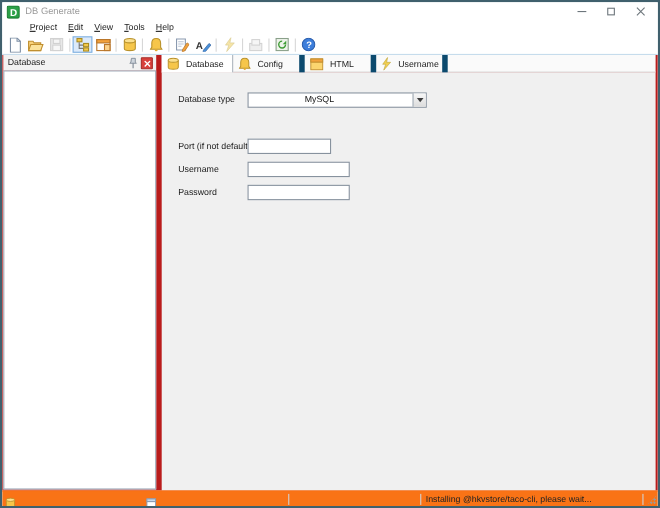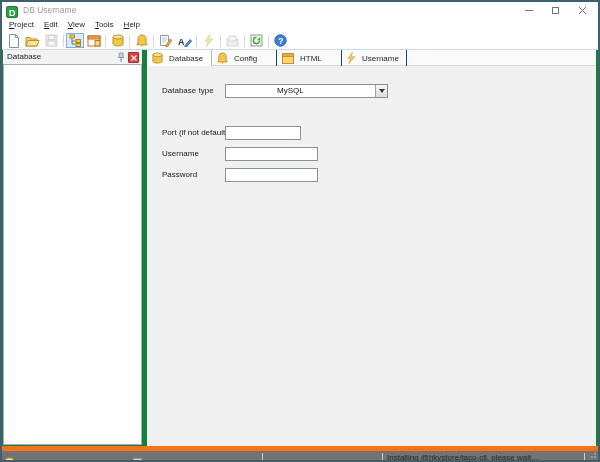--- a/index.html
+++ b/index.html
@@ -10,63 +10,63 @@
   
   .titlebar { position:absolute; left:0; top:0; width:100%; height:16px; background:#fff; }
   .appicon { position:absolute; left:4px; top:2px; width:12px; height:12px; }
   .apptitle { position:absolute; left:21px; top:0; line-height:16px; font-size:8.5px; color:#9a9a9a; }
   .winbtns { position:absolute; right:2px; top:0; height:16px; display:flex; }
   .wbtn { width:27px; height:16px; display:flex; align-items:center; justify-content:center; cursor:default; }
   .min-glyph { width:8px; height:1px; background:#6d767c; }
   .max-glyph { width:7px; height:7px; border:1px solid #6d767c; background:#fff; }
 
   
-  .menubar { position:absolute; left:0; top:16px; width:100%; height:14px; background:#fff; padding-left:2px; display:flex;text-align:right; }
+  .menubar { position:absolute; left:0; top:16px; width:100%; height:14px; background:#fff; padding-left:20px; display:flex;text-align:right; }
   .mitem { font-size:8px; color:#1e1e1e; padding:0 5px; line-height:14px; }
   .mitem u { text-decoration:underline; }
 
   
   .toolbar { position:absolute; left:0; top:30px; width:100%; height:17px; background:#fff; display:flex; align-items:center; padding-left:2px; }
   .tbtn { width:19px; height:16px; display:flex; align-items:center; justify-content:center; }
   .tbtn.pressed { background:#dceafa; border:1px solid #7fb0e0; width:18px; height:15px; }
   .tsep { width:1px; height:12px; background:#d7d7d7; margin:0 2px; }
   .dim { opacity:.55; }
   .blueline { position:absolute; left:0; top:47px; width:100%; height:1px; background:#c6dcec; }
 
   
-  .dock { position:absolute; left:0; top:48px; width:100%; height:396px; background:#15803d; }
+  .dock { position:absolute; left:0; top:48px; width:100%; height:396px; background:#b91c1c; }
 
   
   .lpanel { position:absolute; left:1px; top:0; width:140px; height:396px; }
   .lphead { position:absolute; left:0; top:0; width:139px; height:14px; background:#f2f2f2; }
   .lptitle { position:absolute; left:4px; top:0; font-size:8px; color:#222; line-height:14px; }
   .pinbtn { position:absolute; left:112px; top:2px; width:11px; height:11px; display:flex; align-items:center; justify-content:center; }
   .closebtn { position:absolute; left:125px; top:2px; width:11px; height:11px; background:#d8413c; border:1px solid #a72f2b; border-radius:1px; display:flex; align-items:center; justify-content:center; }
   .lpbody { position:absolute; left:0; top:14px; width:139px; height:381px; background:#fff; border:1px solid #a2aebc; }
 
   
   .main { position:absolute; left:145px; top:0; width:449px; height:396px; }
   .tabstrip { position:absolute; left:0; top:0; width:100%; height:16px; background:#fafafa; border-bottom:1px solid #d9d9d9; display:flex; }
-  .tab { width:65px; height:16px; display:flex; align-items:center; padding-left:5px; gap:6px; font-size:8px; color:#1e1e1e; border-right:1px solid #0c4a6e; }
+  .tab { width:65px; height:16px; display:flex; align-items:center; padding-left:5px; gap:6px; font-size:8px; color:#1e1e1e; border-right:5px solid #0c4a6e; }
   .tab.selected { background:#fff; border-right:1px solid #adb5be; }
   .tab .tlabel { line-height:15px; }
   .content { position:absolute; left:0; top:16px; width:100%; height:380px; background:#f0f0f0; }
 
   
   .frow { position:absolute; left:0; width:100%; height:14px; }
   .flabel { position:absolute; left:15px; top:2px; font-size:8px; color:#1a1a1a;text-align:center; }
   .combo { position:absolute; left:78px; top:0; height:14px; background:#fff; border:1px solid #87929e; }
   .cval { position:absolute; left:3px; top:1px; font-size:8px; color:#111;margin-left:48px; }
   .carrow { position:absolute; right:0; top:0; width:12px; height:12px; background:linear-gradient(#f7f7f7,#dcdcdc); border-left:1px solid #9aa4ae; display:flex; align-items:center; justify-content:center; }
   .carrow i { display:block; width:0; height:0; border-left:3px solid transparent; border-right:3px solid transparent; border-top:4px solid #3c3c3c; }
   .tinput { position:absolute; left:78px; top:0; height:14px; border:1px solid #87929e; background:#fff; font-size:8px; padding:0 2px; font-family:"Liberation Sans", sans-serif; }
   .w163 { width:163px; } .w192 { width:192px; } .w76 { width:76px; } .w93 { width:93px; }
 
   
-  .statusbar { position:absolute; left:0; top:444px; width:100%; height:14px; background:#737373; border-top:5px solid #f97316;padding-left:43px; }
+  .statusbar { position:absolute; left:0; top:444px; width:100%; height:14px; background:#f97316; border-top:1px solid #f97316;padding-left:43px; }
   .sicon1 { position:absolute; left:3px; top:2px; }
   .sicon2 { position:absolute; left:131px; top:2px; }
   .ssep { position:absolute; top:2px; width:1px; height:10px; background:#d2d2d2; }
   .stext { position:absolute; left:385px; top:2px; font-size:8px; color:#222; }
   .grip { position:absolute; right:1px; bottom:1px; width:9px; height:9px;
           background-image:radial-gradient(circle at 1px 1px, #9a9a9a 1px, transparent 1px);
           background-size:3px 3px; clip-path:polygon(100% 0,100% 100%,0 100%); }
 </style>
 </head>
 <body>
@@ -74,21 +74,21 @@
 <div class="win">
   <div class="inner">
 
     <div class="titlebar">
       <span class="appicon">
         <svg width="12" height="12" viewBox="0 0 12 12">
             <rect x="0.5" y="0.5" width="11" height="11" rx="1.5" fill="#2ba047" stroke="#1d7a32"></rect>
             <text x="3" y="9.5" font-size="9" font-weight="bold" fill="#ffffff" font-family="sans-serif">D</text>
           </svg>
       </span>
-      <span class="apptitle">DB Username</span>
+      <span class="apptitle">DB Generate</span>
       <div class="winbtns">
         <div class="wbtn">
             <span class="min-glyph"></span>
           </div>
         <div class="wbtn">
             <span class="max-glyph"></span>
           </div>
         <div class="wbtn">
           <svg width="9" height="9" viewBox="0 0 9 9">
               <path d="M1 1l7 7M8 1L1 8" stroke="#6d767c" stroke-width="1"></path>

